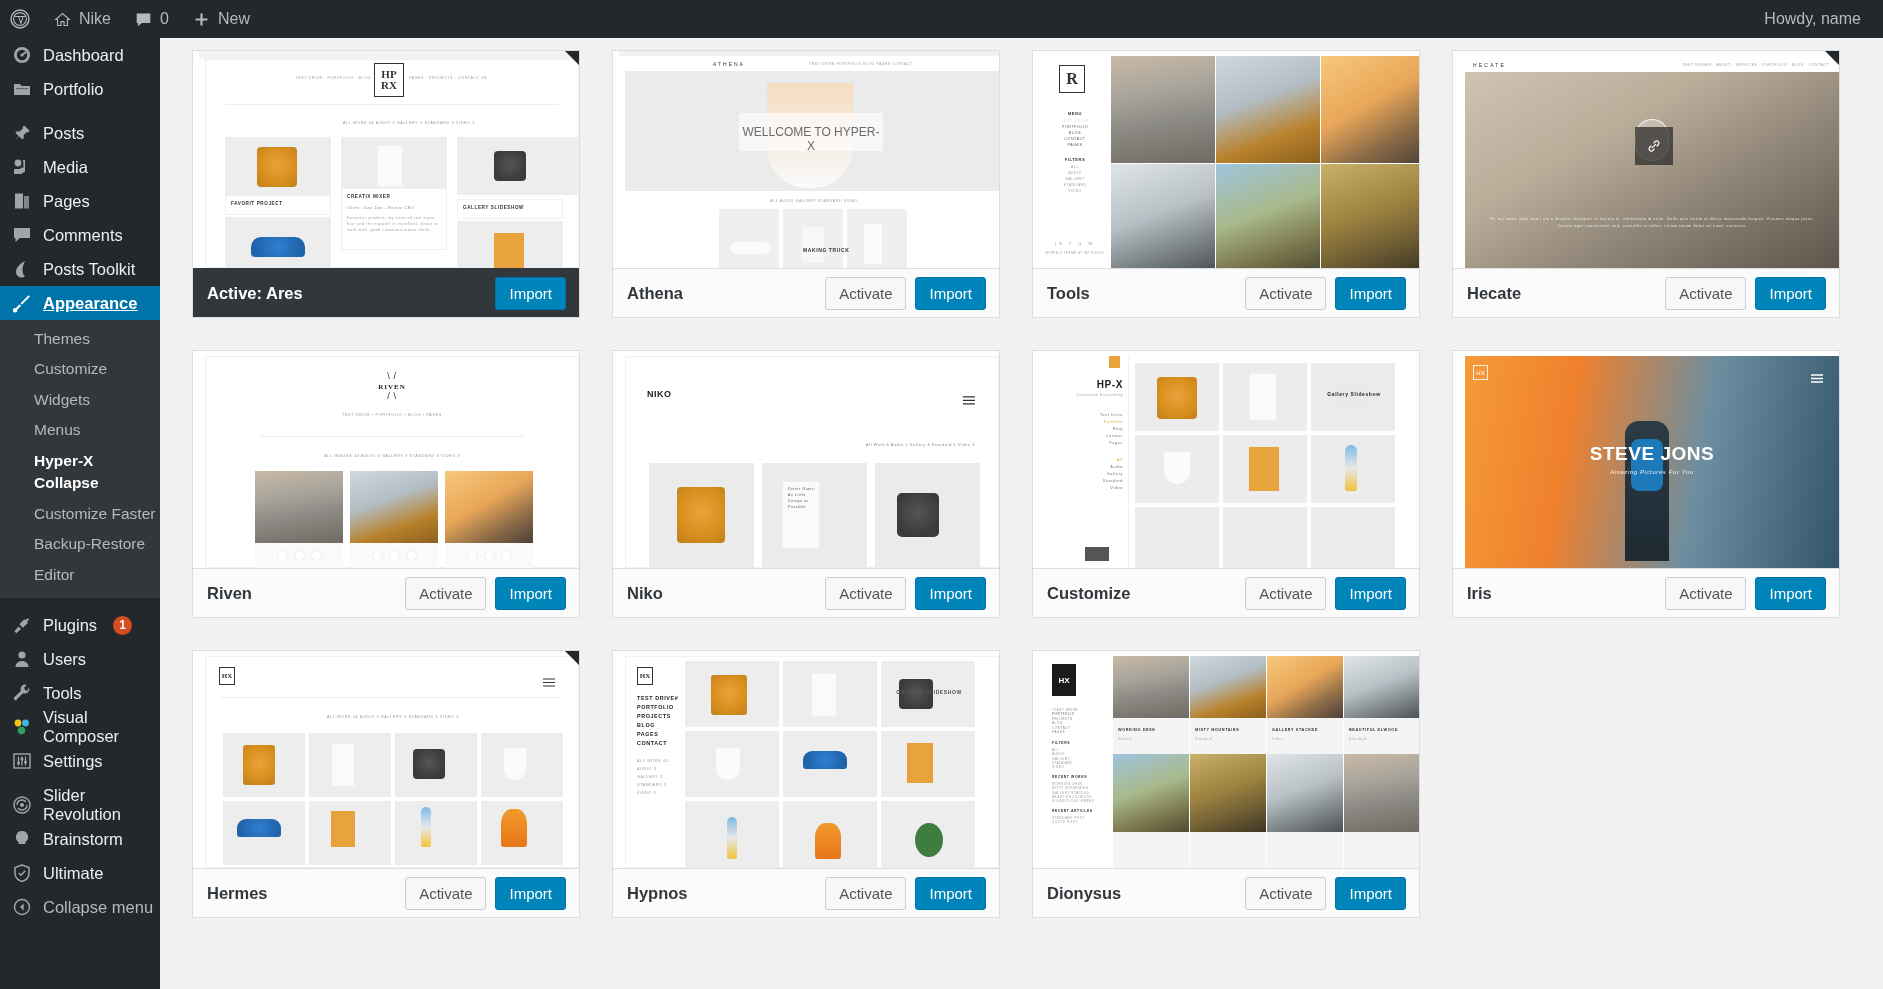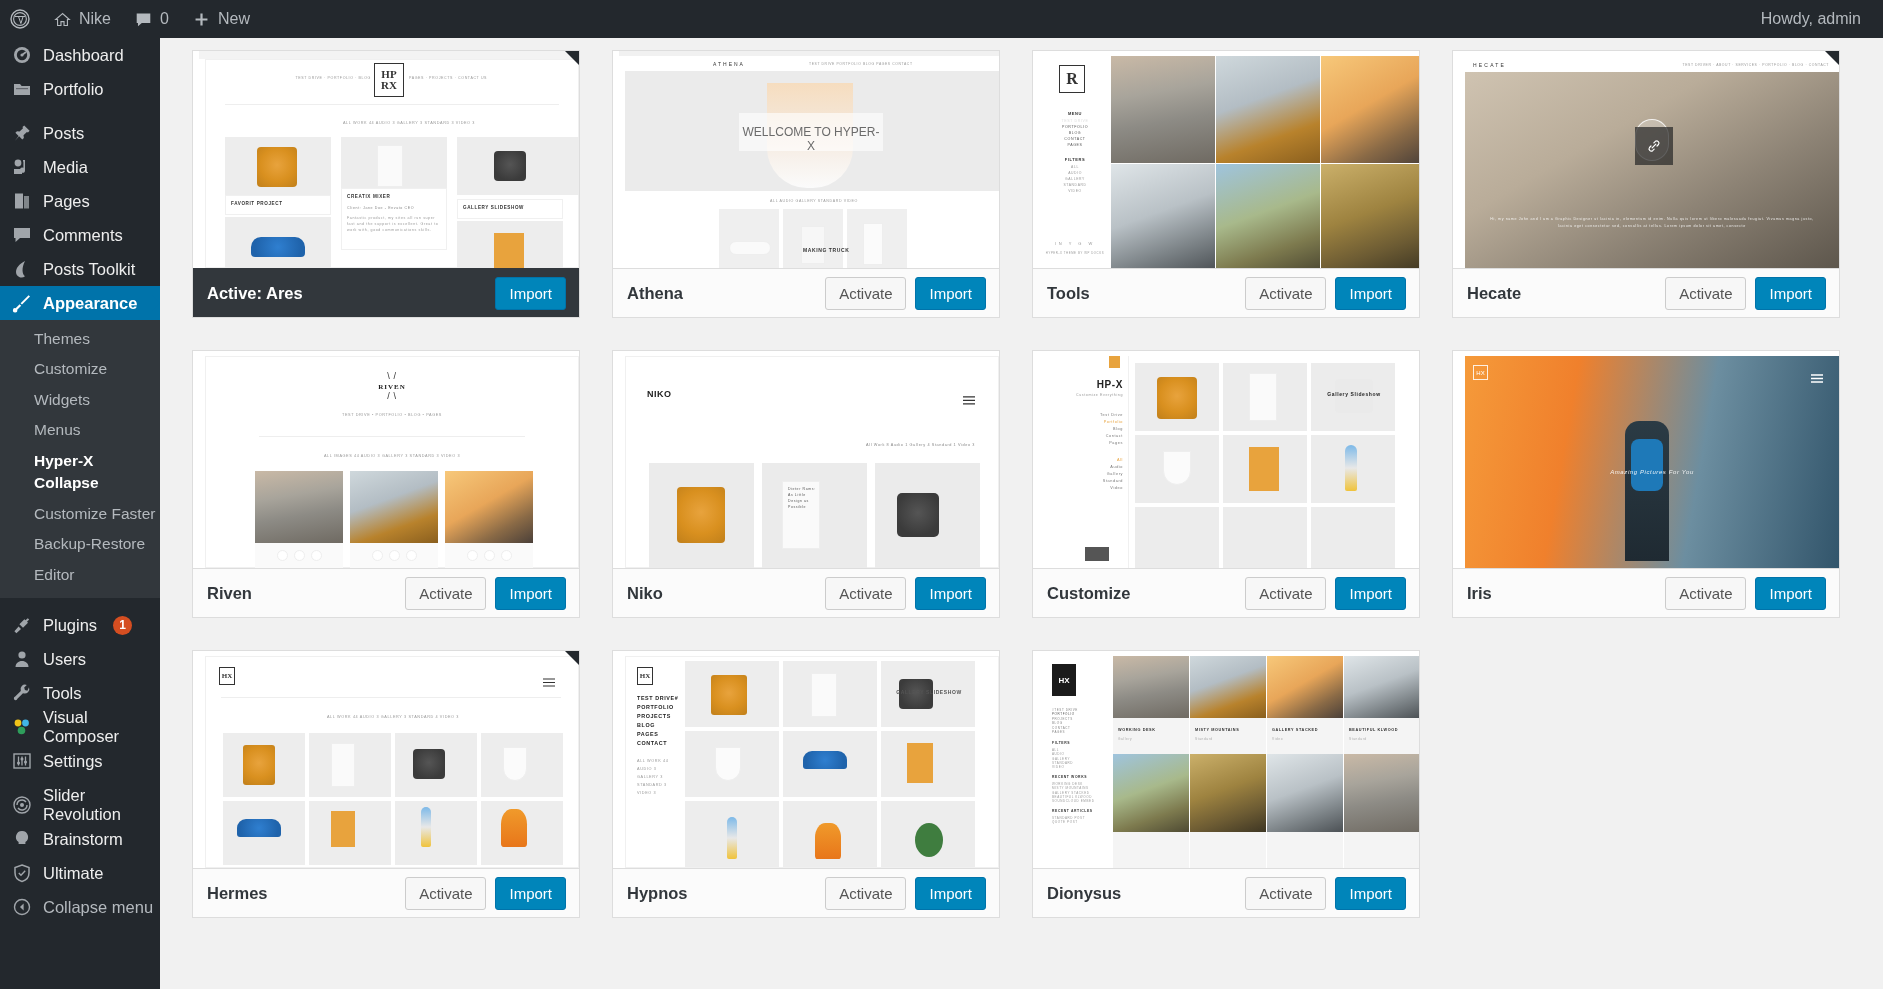--- a/index.html
+++ b/index.html
@@ -40,21 +40,21 @@
     height: 34px; padding: 0 0 0 12px;
     color: #eee; font-size: 16.5px;
     position: relative;
   }
   .menu-item .mi-ico {
     width: 20px; height: 20px; flex: 0 0 20px;
     display:flex; align-items:center; justify-content:center;
     color:#a0a5aa;
   }
   .menu-item.current {
-    background: #0073aa; color: #fff; font-weight: 600;
+    background: #0073aa; color: #fff; font-weight: 600; text-decoration: underline;
   }
   .menu-item.current .mi-ico { color: #fff; }
   .menu-item.current::after {
     content:""; position:absolute; right:-8px; top:50%;
     margin-top:-8px; border:8px solid transparent;
     border-left-color:#0073aa;
   }
   .menu-sep { height: 10px; }
   #submenu { background: #32373c; padding: 4px 0 8px 0; }
   .submenu-item {
@@ -202,21 +202,21 @@
   </div>
   <div class="ab-item">
     <span>
       <svg width="17" height="17" viewBox="0 0 20 20">
           <path d="M10 3v14M3 10h14" stroke="#b4b9be" stroke-width="2.6" fill="none"></path>
         </svg>
     </span>
     <span>New</span>
   </div>
   <div class="ab-right">
-    <span>Howdy, admin</span>
+    <span>Howdy, name</span>
   </div>
 </div>
 
 <div id="sidebar">
     <div class="menu-item">
       <span class="mi-ico">
         <svg width="20" height="20" viewBox="0 0 20 20">
           <circle cx="10" cy="10" r="8" fill="currentColor"></circle>
           <circle cx="10" cy="10" r="5.2" fill="#23282d"></circle>
           <path d="M10 10l4-3" stroke="currentColor" stroke-width="1.6"></path>
@@ -633,20 +633,21 @@
       <div class="theme-card">
         <div class="screenshot">
           <div class="mk mk-bg-white">
             <div class=" ph-sunset" style="position: absolute; left: 6px; top: 5px; width: 374px; height: 212px;"></div>
             <div style="position: absolute; left: 14px; top: 14px; width: 15px; height: 15px; border: 1px solid rgba(255, 255, 255, 0.85); color: rgb(255, 255, 255); display: flex; align-items: center; justify-content: center; font-size: 6px;">HX</div>
             <div style="position: absolute; left: 352px; top: 18px; width: 12px; height: 9px;"><svg width="12" height="9" viewBox="0 0 12 9">
                 <path d="M0 1h12M0 4.5h12M0 8h12" stroke="#fff" stroke-width="1.4"></path>
               </svg></div>
             <div style="position: absolute; left: 166px; top: 70px; width: 44px; height: 140px; background: linear-gradient(rgb(43, 59, 69) 0%, rgb(31, 42, 50) 100%); border-radius: 14px 14px 0px 0px;"></div>
             <div style="position: absolute; left: 172px; top: 88px; width: 32px; height: 52px; background: rgb(30, 121, 184); border-radius: 8px;"></div>
+            <div class="tiny" style="position: absolute; left: 6px; top: 92px; width: 374px; text-align: center; font-size: 19px; font-weight: 700; color: rgb(255, 255, 255); letter-spacing: 0.5px; text-transform: none;">STEVE JONS</div>
             <div class="tiny" style="position: absolute; left: 6px; top: 118px; width: 374px; text-align: center; font-size: 6px; color: rgba(255, 255, 255, 0.9); text-transform: none; font-style: italic;">Amazing Pictures For You</div>
           </div>
         </div>
         <div class="card-foot">
           <div class="card-name">Iris</div>
           <div class="card-actions">
             <button class="btn btn-secondary">Activate</button>
             <button class="btn btn-primary">Import</button>
           </div>
         </div>

